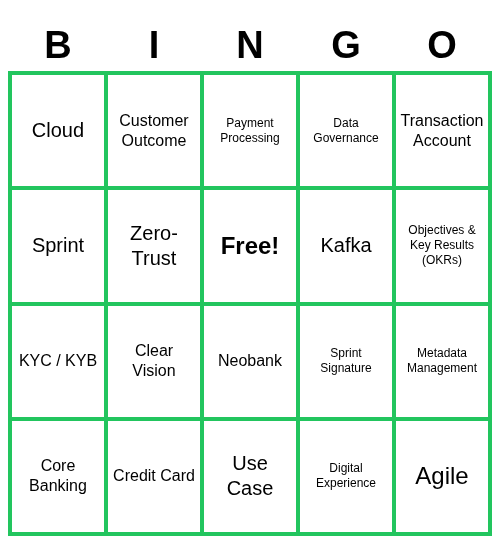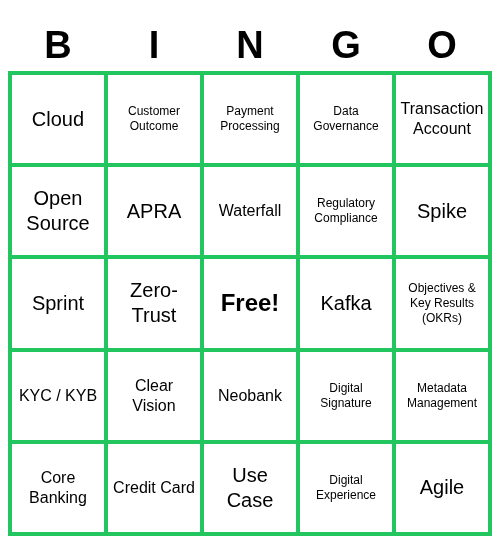--- a/index.html
+++ b/index.html
@@ -49,47 +49,40 @@
     <th style="font-size: 38px; font-weight: bold; text-align: center; padding: 4px; width: 20%; border: none;">B</th>
         <th style="font-size: 38px; font-weight: bold; text-align: center; padding: 4px; width: 20%; border: none;">I</th>
         <th style="font-size: 38px; font-weight: bold; text-align: center; padding: 4px; width: 20%; border: none;">N</th>
         <th style="font-size: 38px; font-weight: bold; text-align: center; padding: 4px; width: 20%; border: none;">G</th>
         <th style="font-size: 38px; font-weight: bold; text-align: center; padding: 4px; width: 20%; border: none;">O</th>
       </tr>
   </thead>
   <tbody id="grid-body">
   <tr>
         <td style="font-size: 20px;">Cloud</td>
-        <td style="font-size: 12px;">Customer Outcome</td>
+        <td style="font-size: 16px;">Customer Outcome</td>
         <td style="font-size: 12px;">Payment Processing</td>
         <td style="font-size: 12px;">Data Governance</td>
         <td style="font-size: 16px;">Transaction Account</td>
-      </tr>
-      <tr>
-        <td style="font-size: 20px;">Open Source</td>
-        <td style="font-size: 20px;">APRA</td>
-        <td style="font-size: 16px;">Waterfall</td>
-        <td style="font-size: 12px;">Regulatory Compliance</td>
-        <td style="font-size: 20px;">Spike</td>
       </tr>
       <tr>
         <td style="font-size: 20px;">Sprint</td>
         <td style="font-size: 20px;">Zero-Trust</td>
         <td style="font-size: 24px; font-weight: bold; margin-top: 16px;">Free!</td>
         <td style="font-size: 20px;">Kafka</td>
         <td style="font-size: 12px;">Objectives &amp; Key Results (OKRs)</td>
       </tr>
       <tr>
         <td style="font-size: 16px;">KYC / KYB</td>
         <td style="font-size: 16px;">Clear Vision</td>
         <td style="font-size: 16px;">Neobank</td>
-        <td style="font-size: 12px;">Digital Signature</td>
+        <td style="font-size: 12px;">Sprint Signature</td>
         <td style="font-size: 12px;">Metadata Management</td>
       </tr>
       <tr>
         <td style="font-size: 16px; text-align: center;">Core Banking</td>
         <td style="font-size: 16px;">Credit Card</td>
         <td style="font-size: 20px;">Use Case</td>
         <td style="font-size: 12px;">Digital Experience</td>
-        <td style="font-size: 20px;">Agile</td>
+        <td style="font-size: 24px;">Agile</td>
       </tr>
     </tbody>
 </table>
 
 </body></html>

